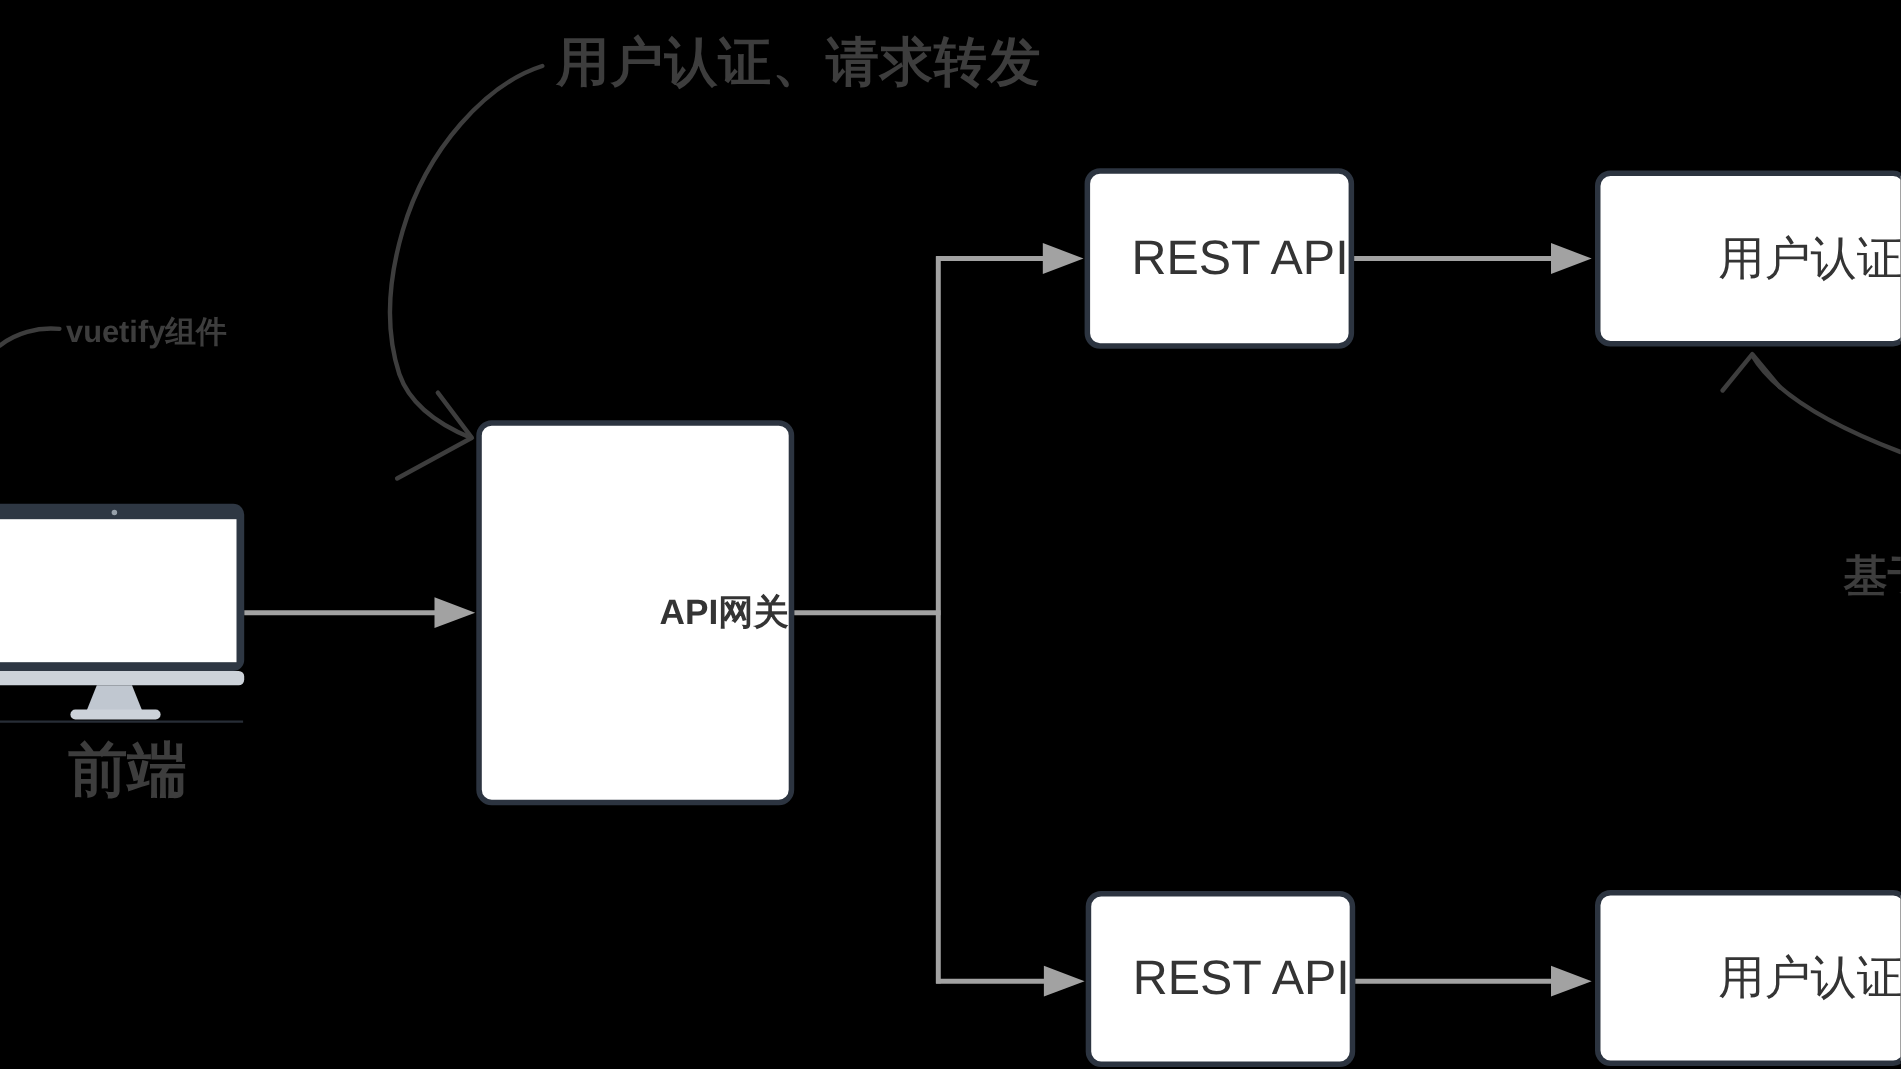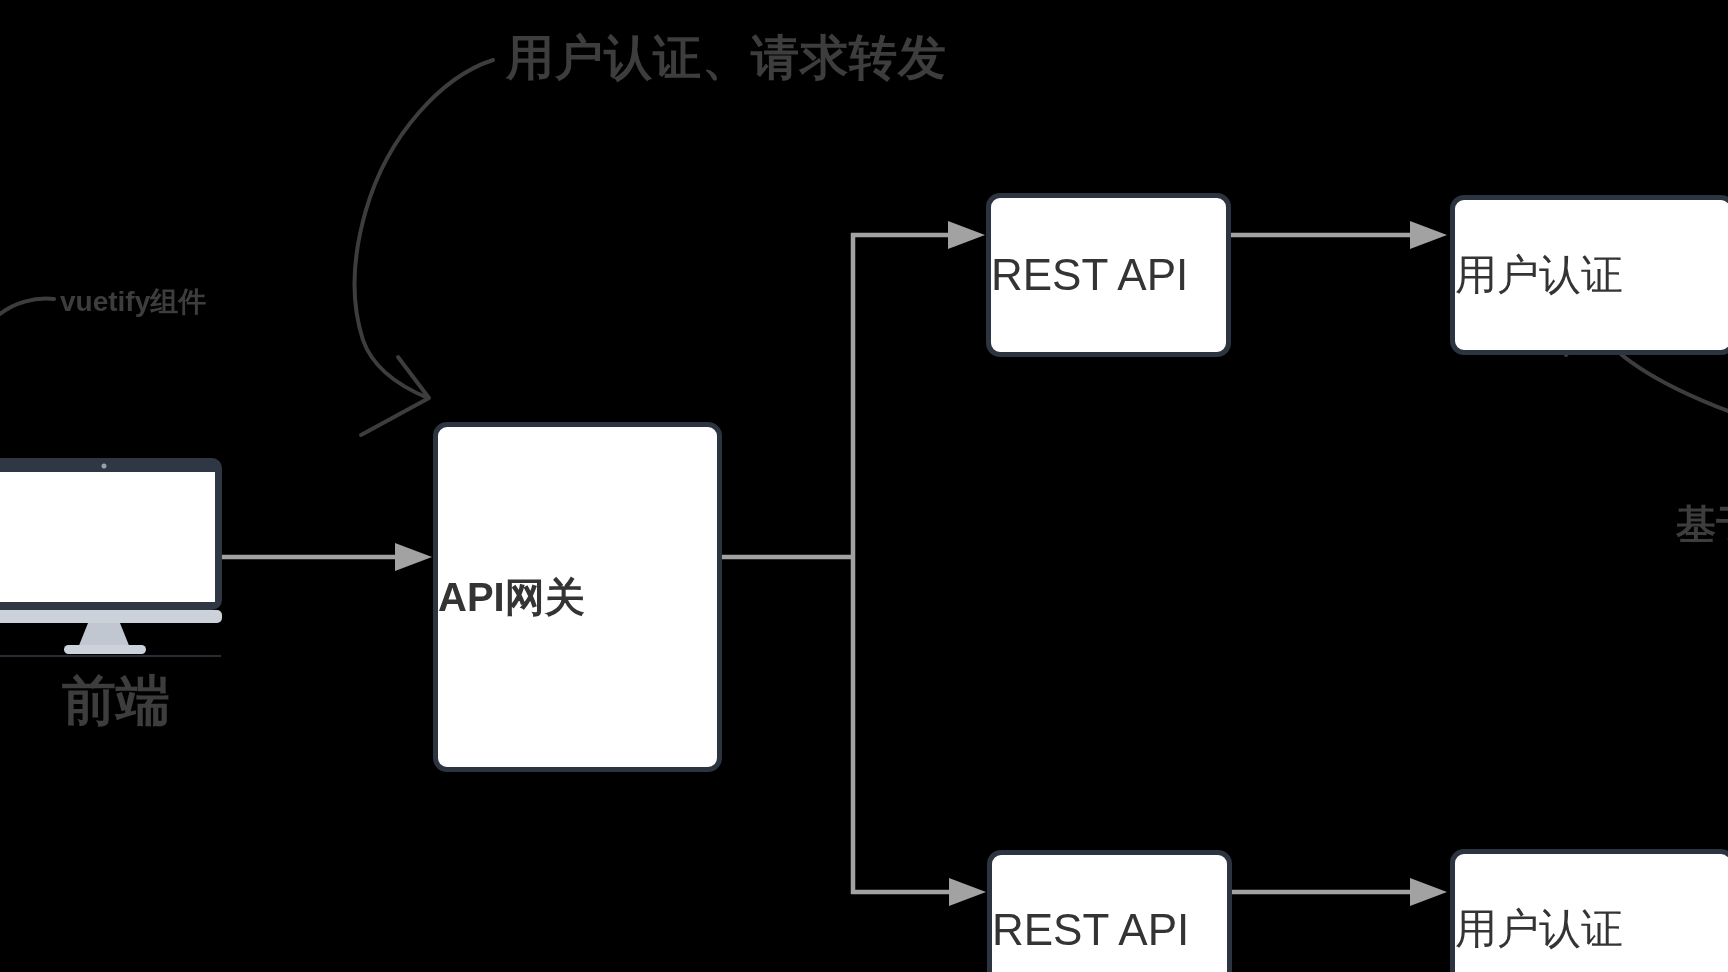--- a/index.html
+++ b/index.html
@@ -10,26 +10,25 @@
     overflow:hidden;
     font-family:"Liberation Sans","DejaVu Sans",sans-serif;
   }
   #diagram-svg{position:absolute;left:0;top:0;}
   .node{
     position:absolute;
     background:var(--node-fill,#fff);
     border:5px solid var(--node-border,#2c3440);
     border-radius:14px;
     box-sizing:border-box;
-    display:flex;align-items:center;justify-content:flex-start;
+    display:flex;align-items:center;justify-content:flex-end;
     color:var(--node-text,#343434);
-    margin-top:40px;
   }
   .node-label{white-space:nowrap;}
-  #api-gateway{left:433px;top:382px;width:289px;height:350px;font-size:40px;font-weight:700;}
+  #api-gateway{left:433px;top:382px;width:289px;height:350px;font-size:32px;font-weight:700;}
   #rest-api-top{left:986px;top:153px;width:245px;height:164px;font-size:44px;}
   #qa-service{left:1450px;top:155px;width:285px;height:160px;font-size:42px;}
   #rest-api-bottom{left:987px;top:810px;width:245px;height:160px;font-size:44px;}
   #translation-service{left:1450px;top:809px;width:285px;height:160px;font-size:42px;}
   .note{
     position:absolute;
     color:var(--annotation,#3d3d3d);
     font-weight:600;
     white-space:nowrap;
   }

